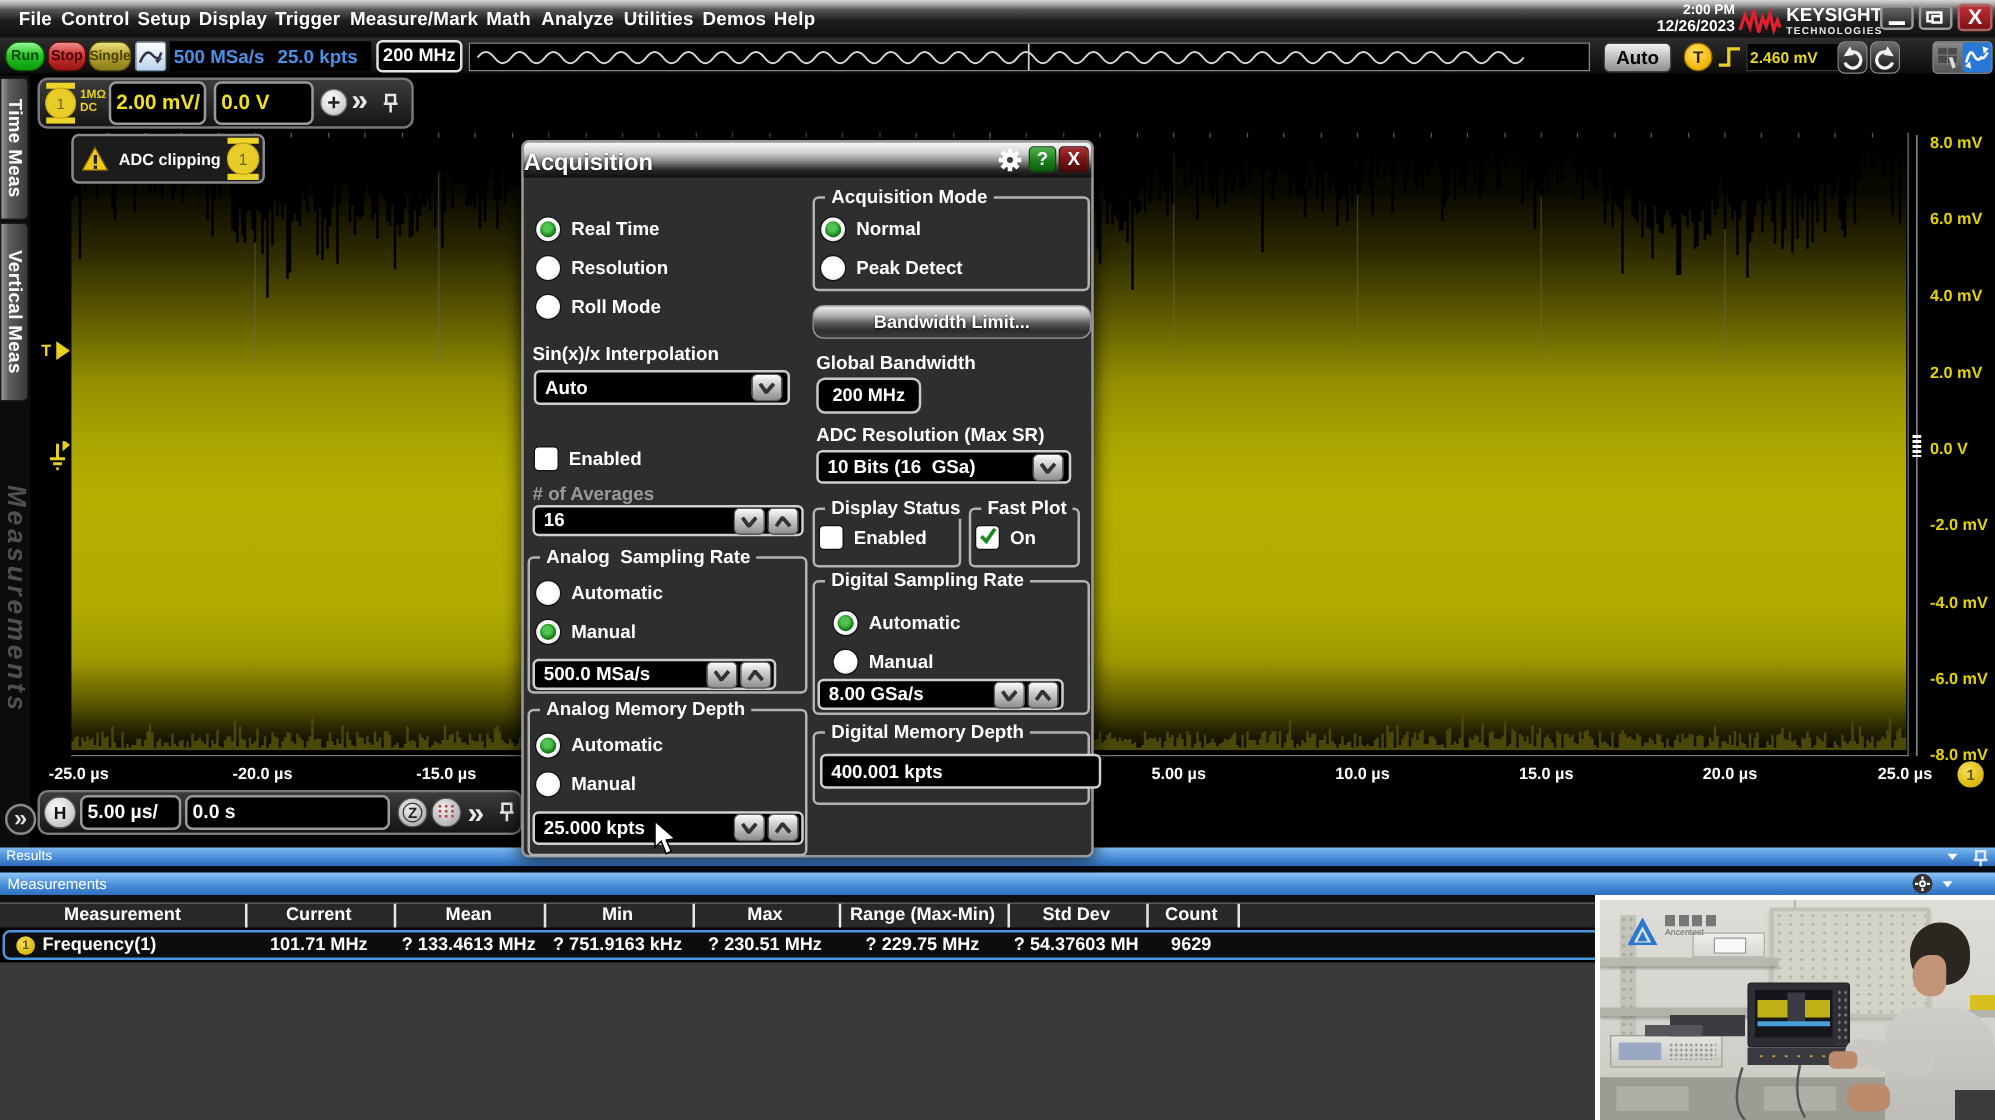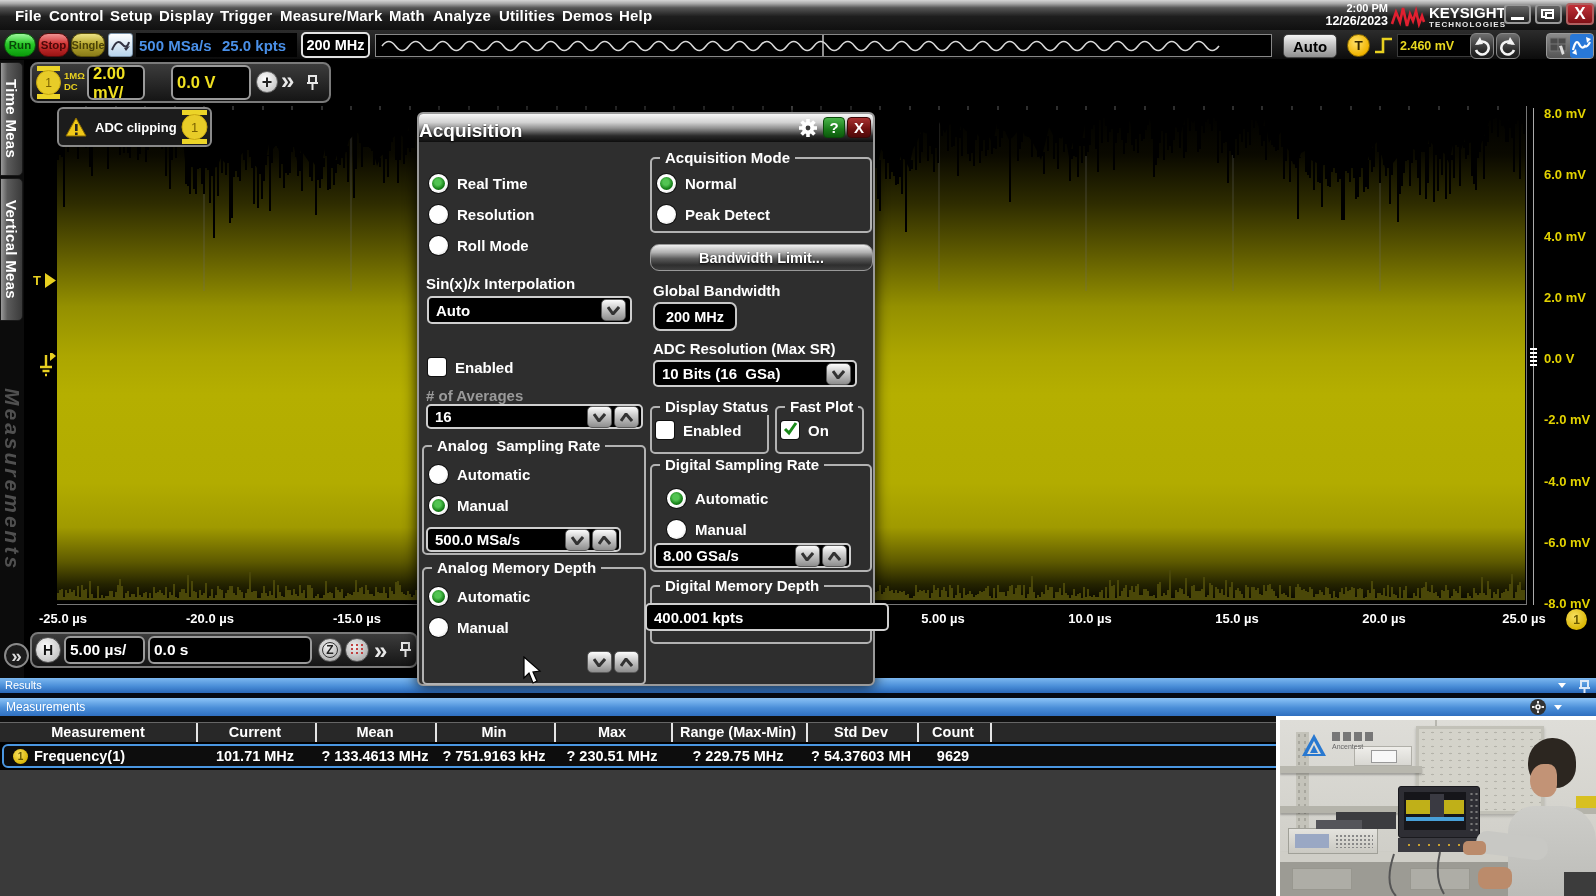--- a/index.html
+++ b/index.html
@@ -96,21 +96,21 @@
 </div>
 <div class="abs" style="left:0;top:60px;width:1596px;height:46px;background:#000"></div>
 <div class="abs" style="left:30px;top:62px;width:301px;height:41px;border-radius:8px;border:2px solid #7a7a7a;background:linear-gradient(#3c3c3c,#151515)"></div>
 <svg class="abs" style="left:36px;top:66px" width="25" height="33">
     <rect x="1" y="0" width="23" height="5" fill="#ecd428"></rect>
     <rect x="1" y="28" width="23" height="5" fill="#ecd428"></rect>
     <circle cx="12.5" cy="16.5" r="12.0" fill="#e8cc28" stroke="#caa810" stroke-width="1"></circle>
     <text x="12.5" y="20.82" font-size="12" font-weight="normal" fill="#7a6200" text-anchor="middle">1</text>
   </svg>
 <div class="abs" style="left:64px;top:70px;font-size:9.5px;line-height:11px;color:#e8d020">1MΩ<br>DC</div>
-<div class="abs" style="left:87px;top:65px;width:58px;height:35px;background:#000;border:2px solid #9a9a9a;border-radius:6px;color:#f0e020;font-size:16.5px;display:flex;align-items:center;padding-left:4px">2.00 mV/</div>
+<div class="abs" style="left:87px;top:65px;width:78px;height:35px;background:#000;border:2px solid #9a9a9a;border-radius:6px;color:#f0e020;font-size:16.5px;display:flex;align-items:center;padding-left:4px">2.00 mV/</div>
 <div class="abs" style="left:171px;top:65px;width:80px;height:35px;background:#000;border:2px solid #9a9a9a;border-radius:6px;color:#f0e020;font-size:16.5px;display:flex;align-items:center;padding-left:4px">0.0 V</div>
 <div class="abs hc" style="left:256px;top:71px;width:22px;height:22px;border-radius:50%;background:radial-gradient(circle at 40% 35%,#ffffff,#b8b8b8);border:1px solid #666;color:#222;font-size:18px">+</div>
 <div class="abs" style="left:281px;top:67px;font-size:24px;color:#e8e8e8">»</div>
 <svg class="abs" style="left:306px;top:74px" width="14" height="17">
     <path d="M3 2h7v7h-7z M1 9h11 M6.5 9v7" stroke="#e8e8e8" stroke-width="2" fill="none"></path>
   </svg>
 <div class="abs" style="left:57px;top:106px;width:1470px;height:499px;background:#000;border-right:1px solid #777;border-bottom:1px solid #777">
 <svg width="1468" height="498">
 <defs>
         <linearGradient id="yg" x1="0" y1="0" x2="0" y2="1">
@@ -401,20 +401,21 @@
       <span class="lg">Analog Memory Depth</span>
     </div>
     <div class="ritem" style="left:10px;top:473px">
       <span class="radio sel"></span>
       <span>Automatic</span>
     </div>
     <div class="ritem" style="left:10px;top:504px">
       <span class="radio"></span>
       <span>Manual</span>
     </div>
+    <div class="abs binp" style="left:7px;top:535px;width:217px;height:27px">25.000 kpts</div>
     <div class="abs spb" style="left:168px;top:537px">
       <svg width="13" height="9">
         <polyline points="1,1 6,8 12,1" fill="none" stroke="#333" stroke-width="3"></polyline>
       </svg>
     </div>
     <div class="abs spb" style="left:195px;top:537px">
       <svg width="13" height="9">
         <polyline points="1,8 6,1 12,8" fill="none" stroke="#333" stroke-width="3"></polyline>
       </svg>
     </div>
@@ -475,21 +476,21 @@
       </svg>
     </div>
     <div class="abs spb" style="left:403px;top:431px">
       <svg width="13" height="9">
         <polyline points="1,8 6,1 12,8" fill="none" stroke="#333" stroke-width="3"></polyline>
       </svg>
     </div>
     <div class="fs" style="left:231px;top:471px;width:222px;height:59px">
       <span class="lg">Digital Memory Depth</span>
     </div>
-    <div class="abs binp" style="left:226px;top:489px;width:244px;height:28px">400.001 kpts</div>
+    <div class="abs binp" style="left:237px;top:489px;width:225px;height:28px">400.001 kpts</div>
     <svg class="abs" style="left:104px;top:542px" width="20" height="30">
       <path d="M1 1 L1 22 L6 17 L10 27 L14 25 L10 16 L17 15 Z" fill="#fff" stroke="#000" stroke-width="1.2"></path>
     </svg>
   </div>
 <div class="abs" style="left:1276px;top:716px;width:320px;height:180px;background:#fff">
     <div class="abs" style="left:4px;top:4px;width:316px;height:176px;background:linear-gradient(#deddd8,#cbcac3);overflow:hidden">
       <div class="abs" style="left:155px;top:0;width:2px;height:120px;background:#b8b7b0"></div>
       <div class="abs" style="left:136px;top:6px;width:128px;height:88px;background:#d4d3ca;border:3px solid #c2c1b8;box-shadow:0 2px 3px rgba(0,0,0,0.2)">
         <div style="width:100%;height:100%;background-image:radial-gradient(#b4b3aa 1.2px,transparent 1.3px);background-size:9px 7px"></div>
       </div>

